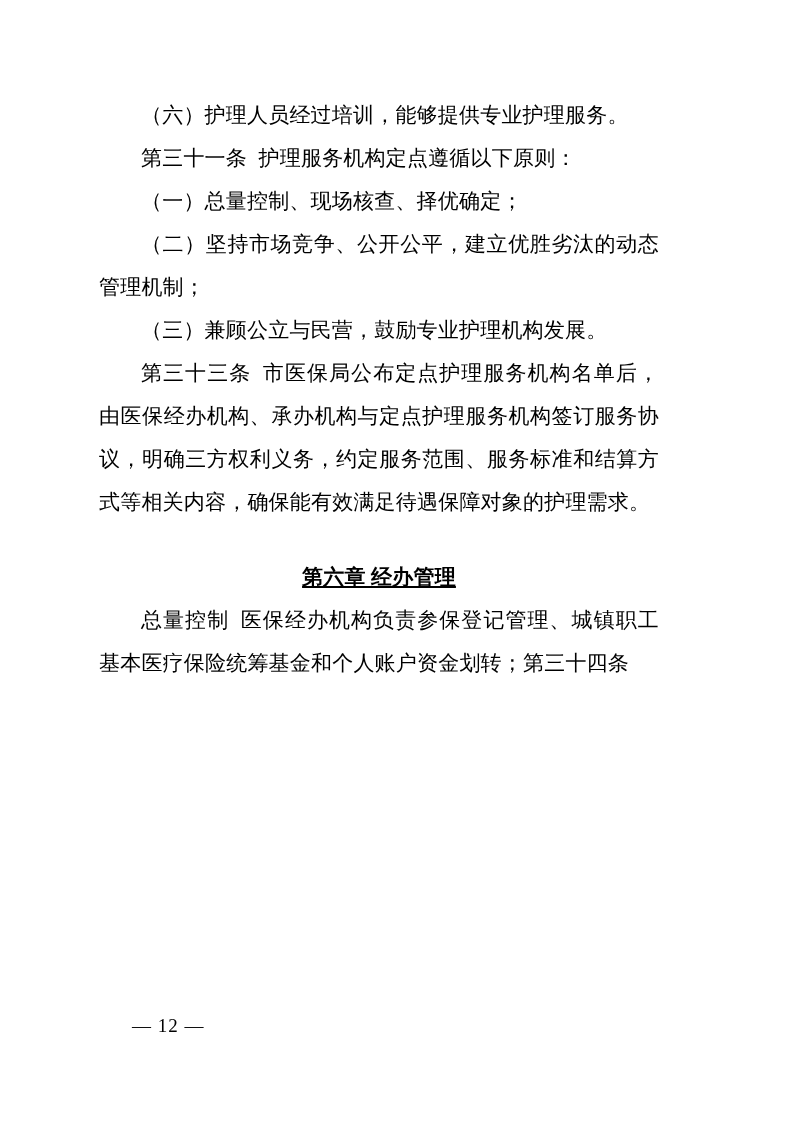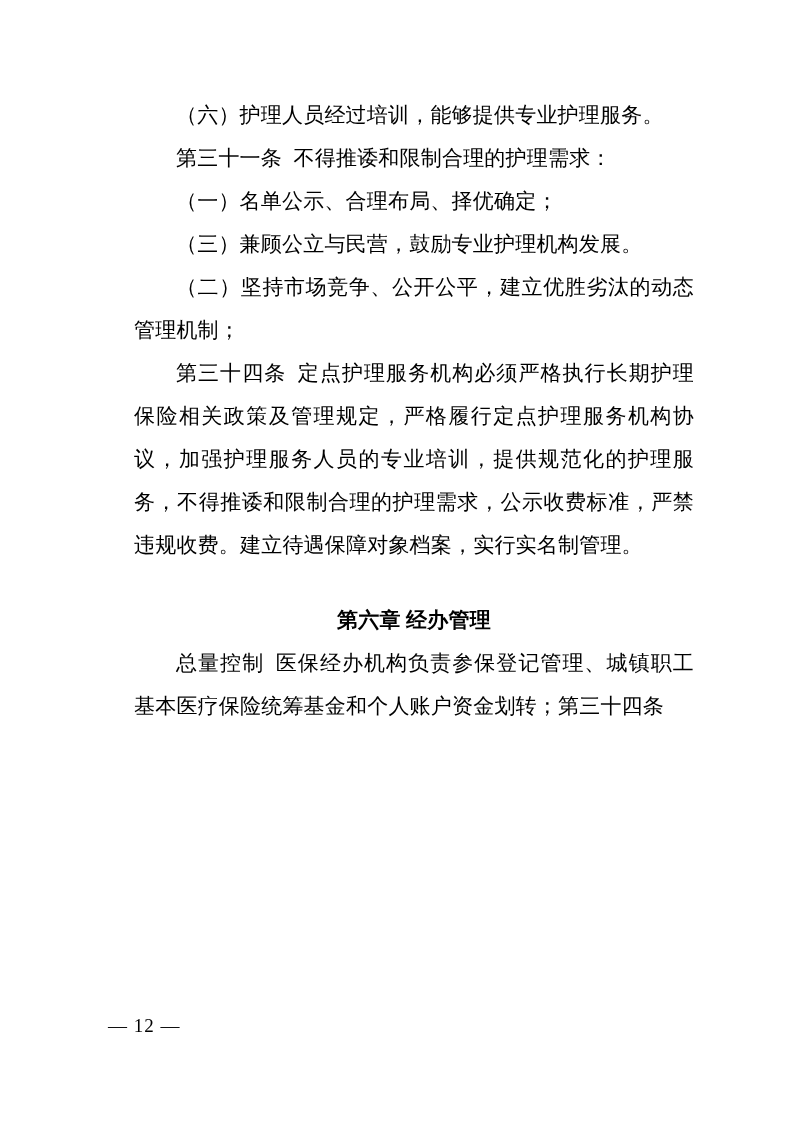--- a/index.html
+++ b/index.html
@@ -12,21 +12,21 @@
       position: relative;
       overflow: hidden;
     }
     .page {
       position: absolute;
       inset: 0;
       background: #ffffff;
     }
     .content {
       position: absolute;
-      left: 134px;
+      left: 99px;
       top: 94px;
       width: 560px;
     }
     .para {
       margin: 0;
       font-size: 21px;
       line-height: 43px;
       text-align: justify;
       text-indent: 2em;
       letter-spacing: 0.2px;
@@ -34,60 +34,61 @@
     }
     .para .term {
       font-weight: normal;
       margin-right: 0.55em;
     }
     .para.chapter {
       text-align: center;
       text-indent: 0;
       font-weight: bold;
       margin-top: 32px;
+      text-decoration: underline;
     }
     .footer {
       position: absolute;
-      left: 108px;
+      left: 132px;
       top: 1012px;
       font-size: 19px;
       line-height: 28px;
       letter-spacing: 1px;
     }
   </style>
 </head>
 <body>
 
 <div class="page">
   <div class="content">
   <p class="para">
     <span class="text">（六）护理人员经过培训，能够提供专业护理服务。</span>
   </p>
 
   <p class="para">
-    <span class="term">第三十一条</span><span class="text">不得推诿和限制合理的护理需求：</span>
+    <span class="term">第三十一条</span><span class="text">护理服务机构定点遵循以下原则：</span>
   </p>
 
   <p class="para">
-    <span class="text">（一）名单公示、合理布局、择优确定；</span>
+    <span class="text">（一）总量控制、现场核查、择优确定；</span>
+  </p>
+
+  <p class="para">
+    <span class="text">（二）坚持市场竞争、公开公平，建立优胜劣汰的动态管理机制；</span>
   </p>
 
   <p class="para">
     <span class="text">（三）兼顾公立与民营，鼓励专业护理机构发展。</span>
   </p>
 
+
   <p class="para">
-    <span class="text">（二）坚持市场竞争、公开公平，建立优胜劣汰的动态管理机制；</span>
+    <span class="term">第三十三条</span><span class="text">市医保局公布定点护理服务机构名单后，由医保经办机构、承办机构与定点护理服务机构签订服务协议，明确三方权利义务，约定服务范围、服务标准和结算方式等相关内容，确保能有效满足待遇保障对象的护理需求。</span>
   </p>
 
-
-
-  <p class="para">
-    <span class="term">第三十四条</span><span class="text">定点护理服务机构必须严格执行长期护理保险相关政策及管理规定，严格履行定点护理服务机构协议，加强护理服务人员的专业培训，提供规范化的护理服务，不得推诿和限制合理的护理需求，公示收费标准，严禁违规收费。建立待遇保障对象档案，实行实名制管理。</span>
-  </p>
 
   <p class="para chapter">
     <span class="text">第六章 经办管理</span>
   </p>
 
   <p class="para">
     <span class="term">总量控制</span><span class="text">医保经办机构负责参保登记管理、城镇职工基本医疗保险统筹基金和个人账户资金划转；第三十四条</span>
   </p>
 </div>
   <div class="footer">— 12 —</div>

